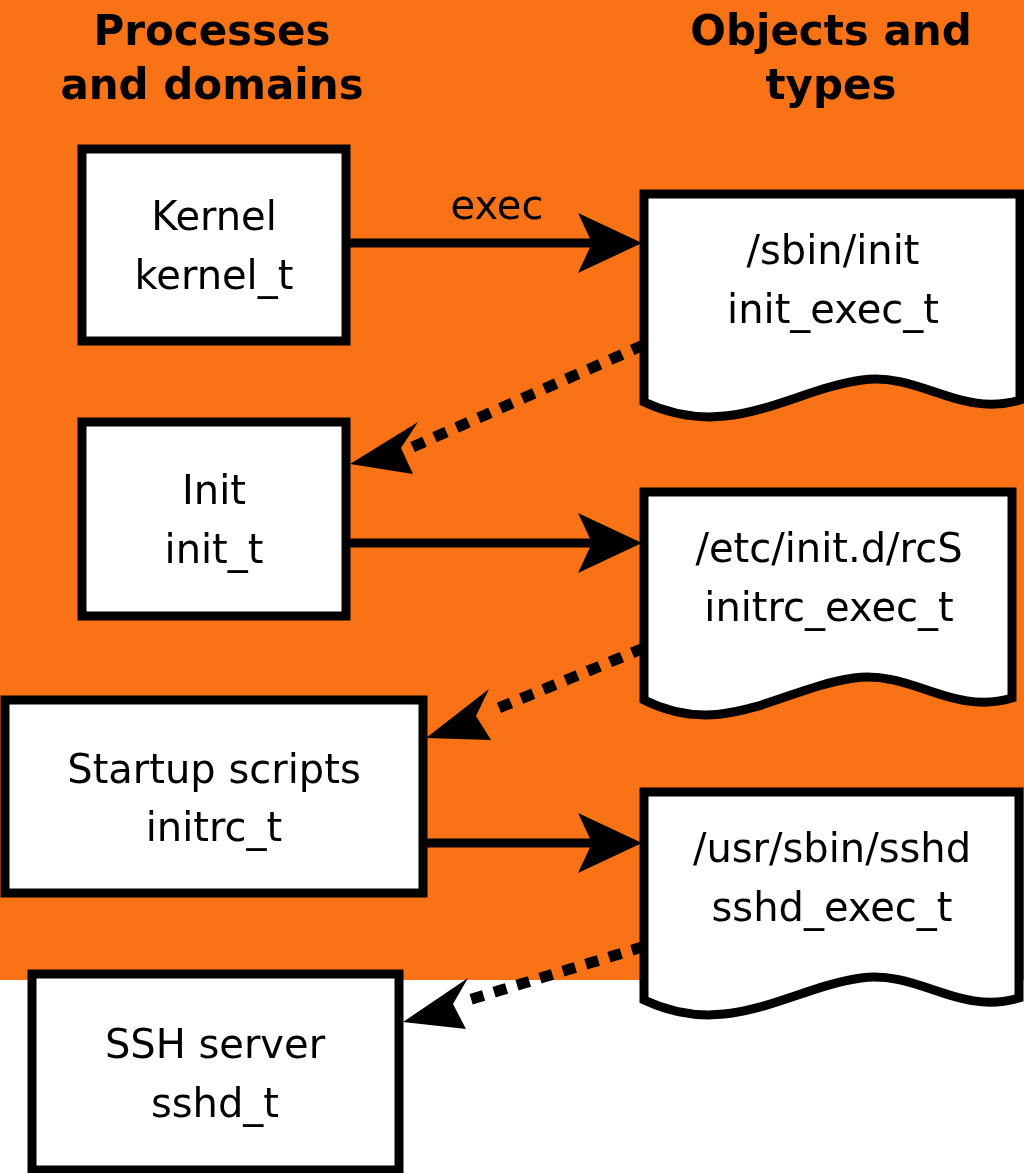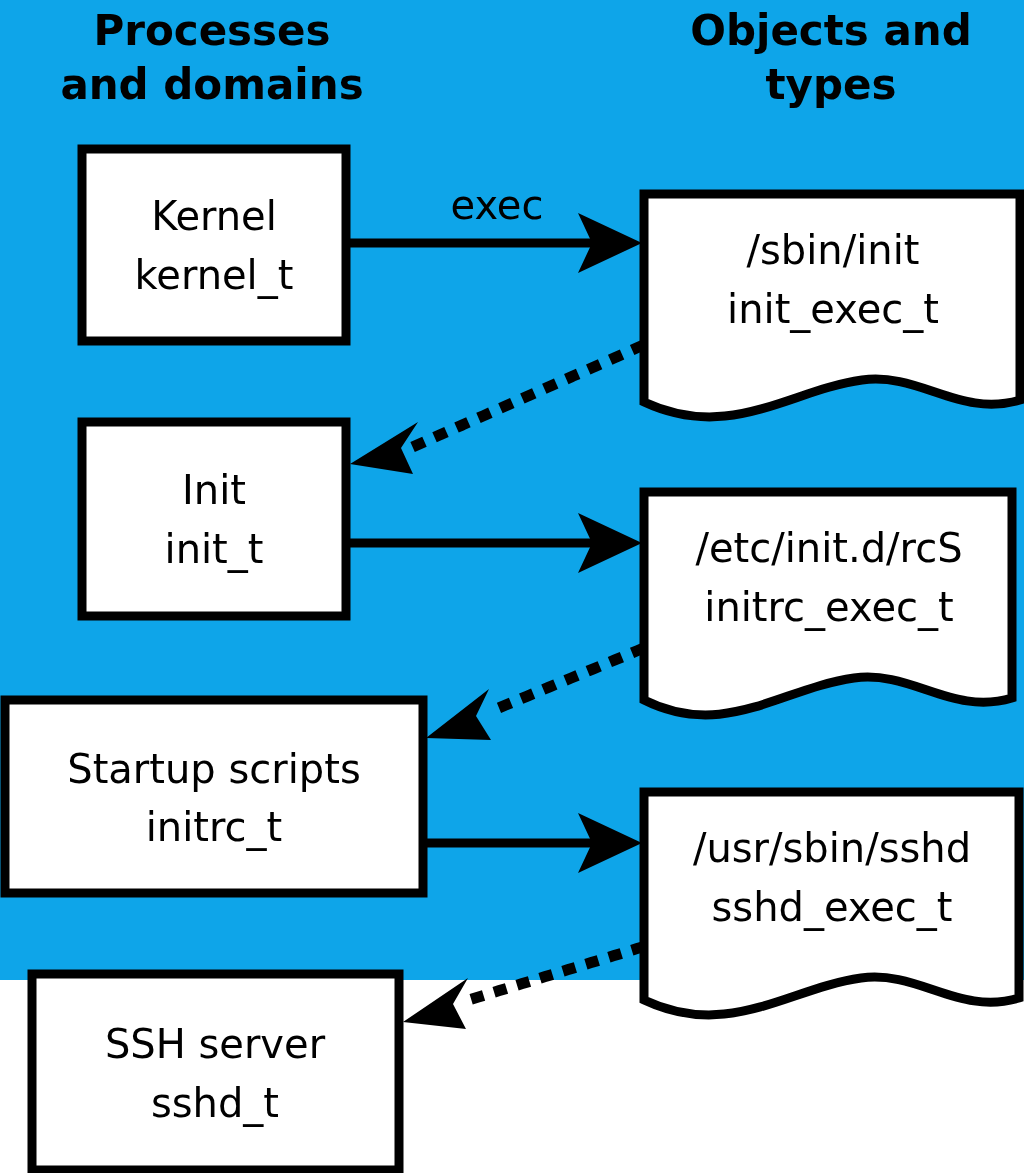--- a/index.html
+++ b/index.html
@@ -10,21 +10,21 @@
   body {
     width: 1024px;
     height: 1173px;
     overflow: hidden;
     font-family: "DejaVu Sans", sans-serif;
   }
   #diagram-root {
     position: relative;
     width: 1024px;
     height: 980px;
-    background: #0ea5e9;
+    background: #f97316;
   }
   svg#diagram-svg {
     display: block;
     width: 1024px;
     height: 1173px;
   }
   .col-header {
     font-family: "DejaVu Sans", sans-serif;
     font-weight: bold;
     font-size: 42px;

